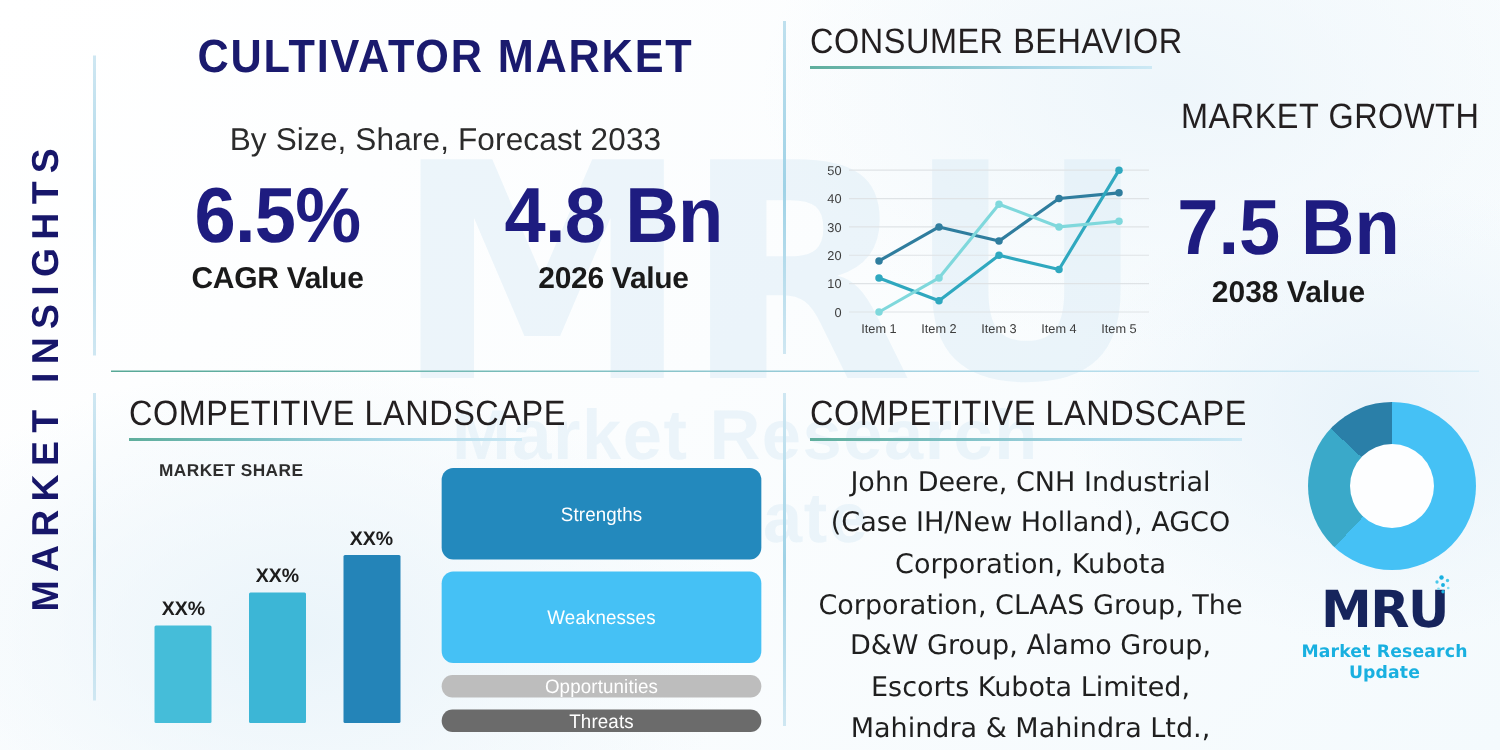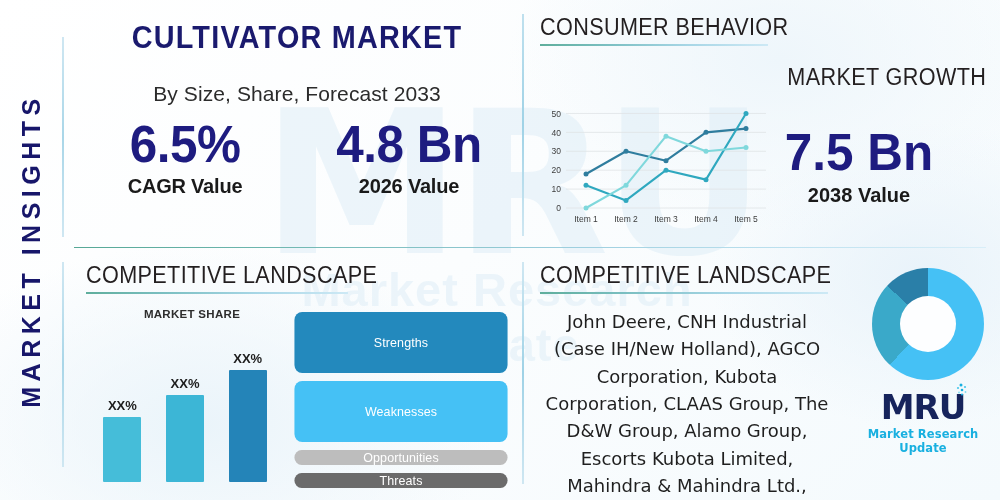--- a/index.html
+++ b/index.html
@@ -218,21 +218,20 @@
     display: flex;
     gap: 12px;
   }
   .barchart-wrap { width: 192px; position: relative; }
   .barchart-title {
     font-size: 11.5px;
     font-weight: 700;
     color: #2d2d2d;
     letter-spacing: .3px;
     margin-left: 20px;
-    text-align: center;
   }
   .bars {
     position: absolute;
     left: 14px; bottom: 6px;
     width: 170px; height: 128px;
     display: flex;
     align-items: flex-end;
     gap: 18px;
   }
   .bar-col {

